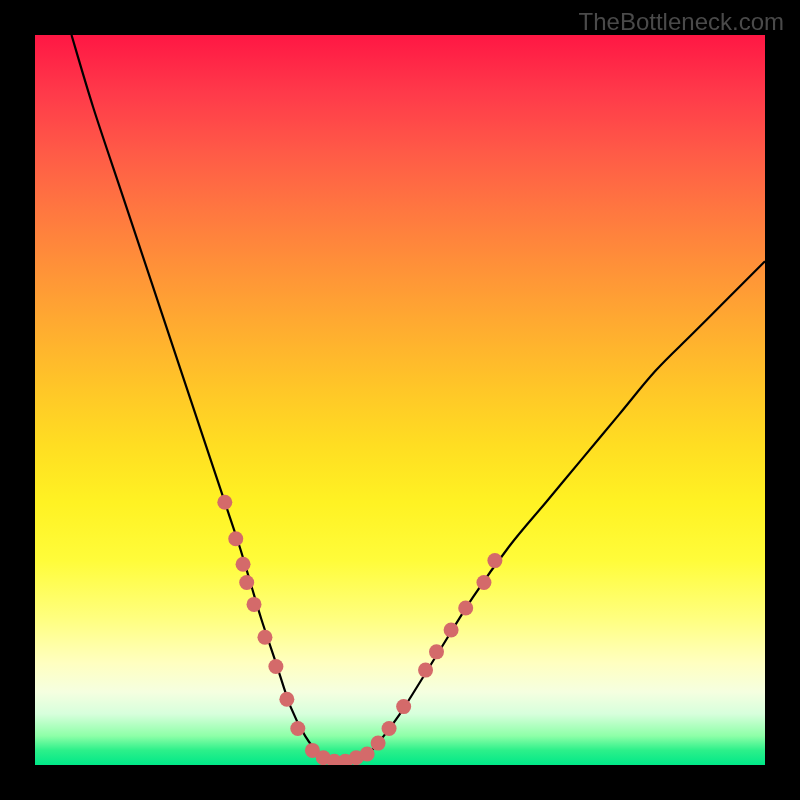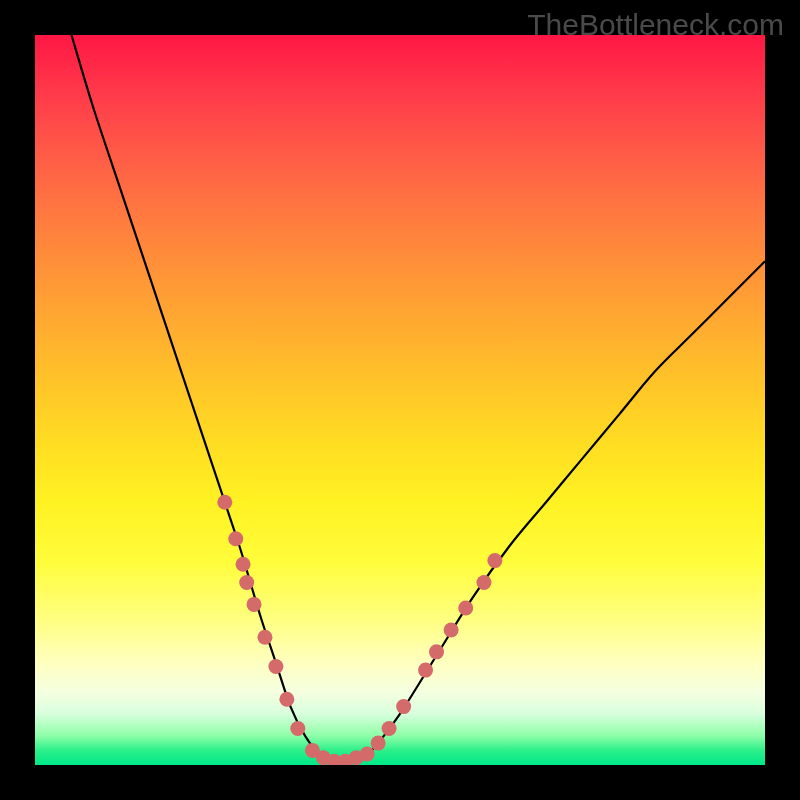--- a/index.html
+++ b/index.html
@@ -3,21 +3,21 @@
 <meta charset="utf-8">
 <style>
   * { margin: 0; padding: 0; box-sizing: border-box; }
   html, body { width: 800px; height: 800px; overflow: hidden; }
   body { background: #000; position: relative; }
   .watermark {
     position: absolute;
     top: 8px;
     right: 16px;
     font-family: Arial, sans-serif;
-    font-size: 30px;
+    font-size: 24px;
     color: #4a4a4a;
     font-weight: 500;
     z-index: 10;
   }
   .plot-area {
     position: absolute;
     left: 35px;
     top: 35px;
     width: 730px;
     height: 730px;

